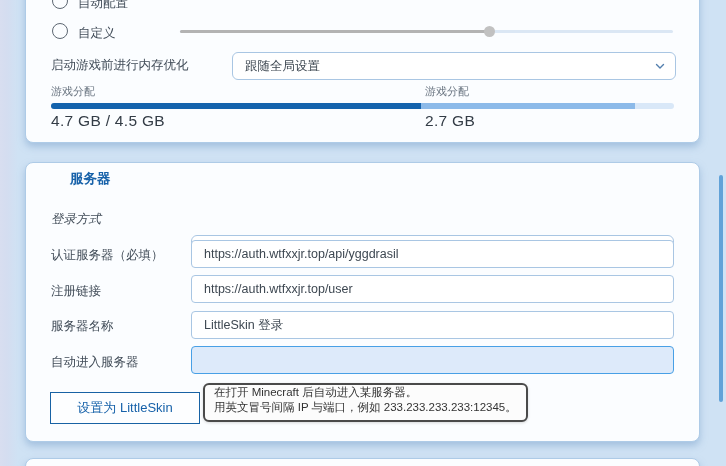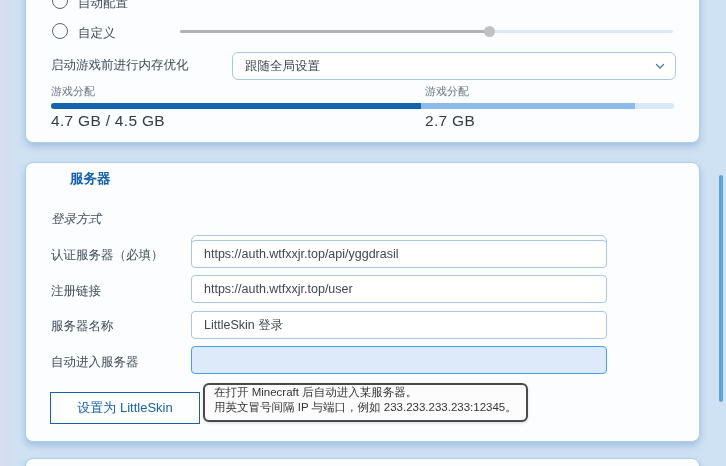--- a/index.html
+++ b/index.html
@@ -26,21 +26,21 @@
 
   .radio {
     width:16px; height:16px; border-radius:50%;
     border:1.5px solid #5d6772; background:transparent;
   }
 
   .combo, .tbox {
     background:#ffffff;
     border:1px solid #a9c6e3;
     border-radius:4px;
-    height:28px; width:416px;
+    height:28px; width:483px;
     font-size:12.5px; color:#3d4751;
     display:flex; align-items:center;
     padding:0 26px 0 12px;
     white-space:nowrap; overflow:hidden;
   }
   input.tbox { display:block; padding:0 12px; line-height:26px; outline:none; }
   input.tbox.focused {
     background:#ddeafa;
     border:1.5px solid #48a0e6;
   }

